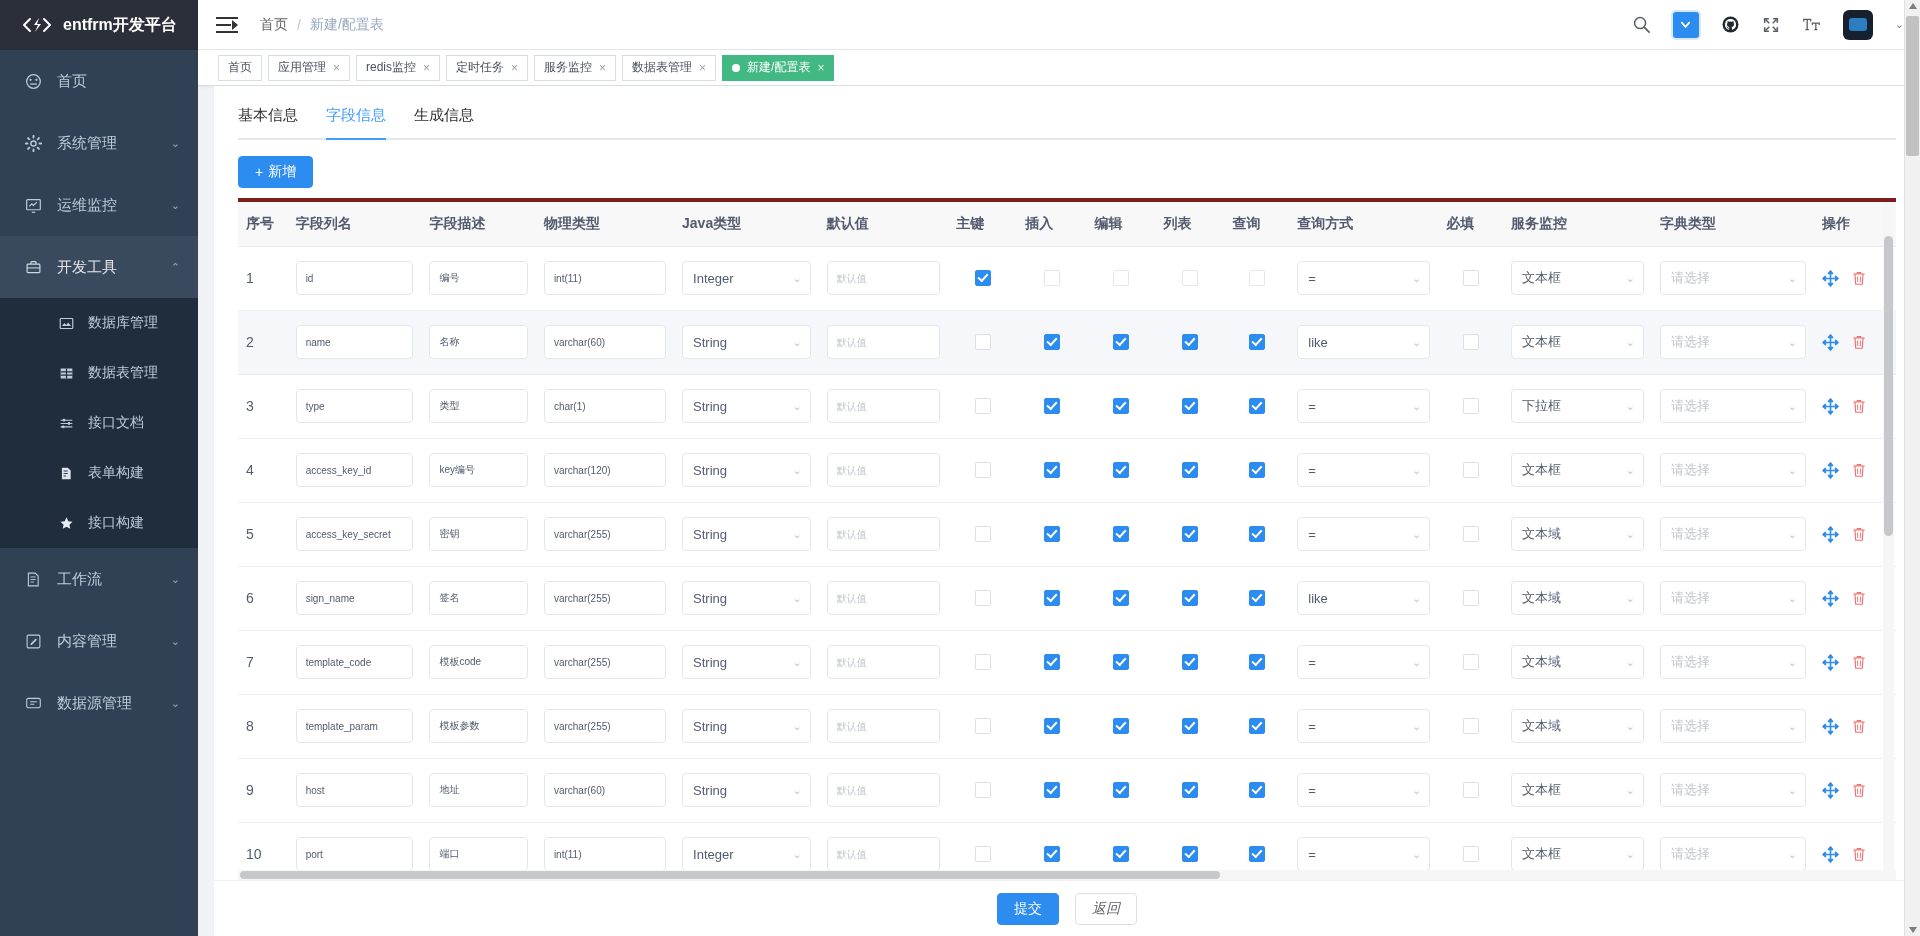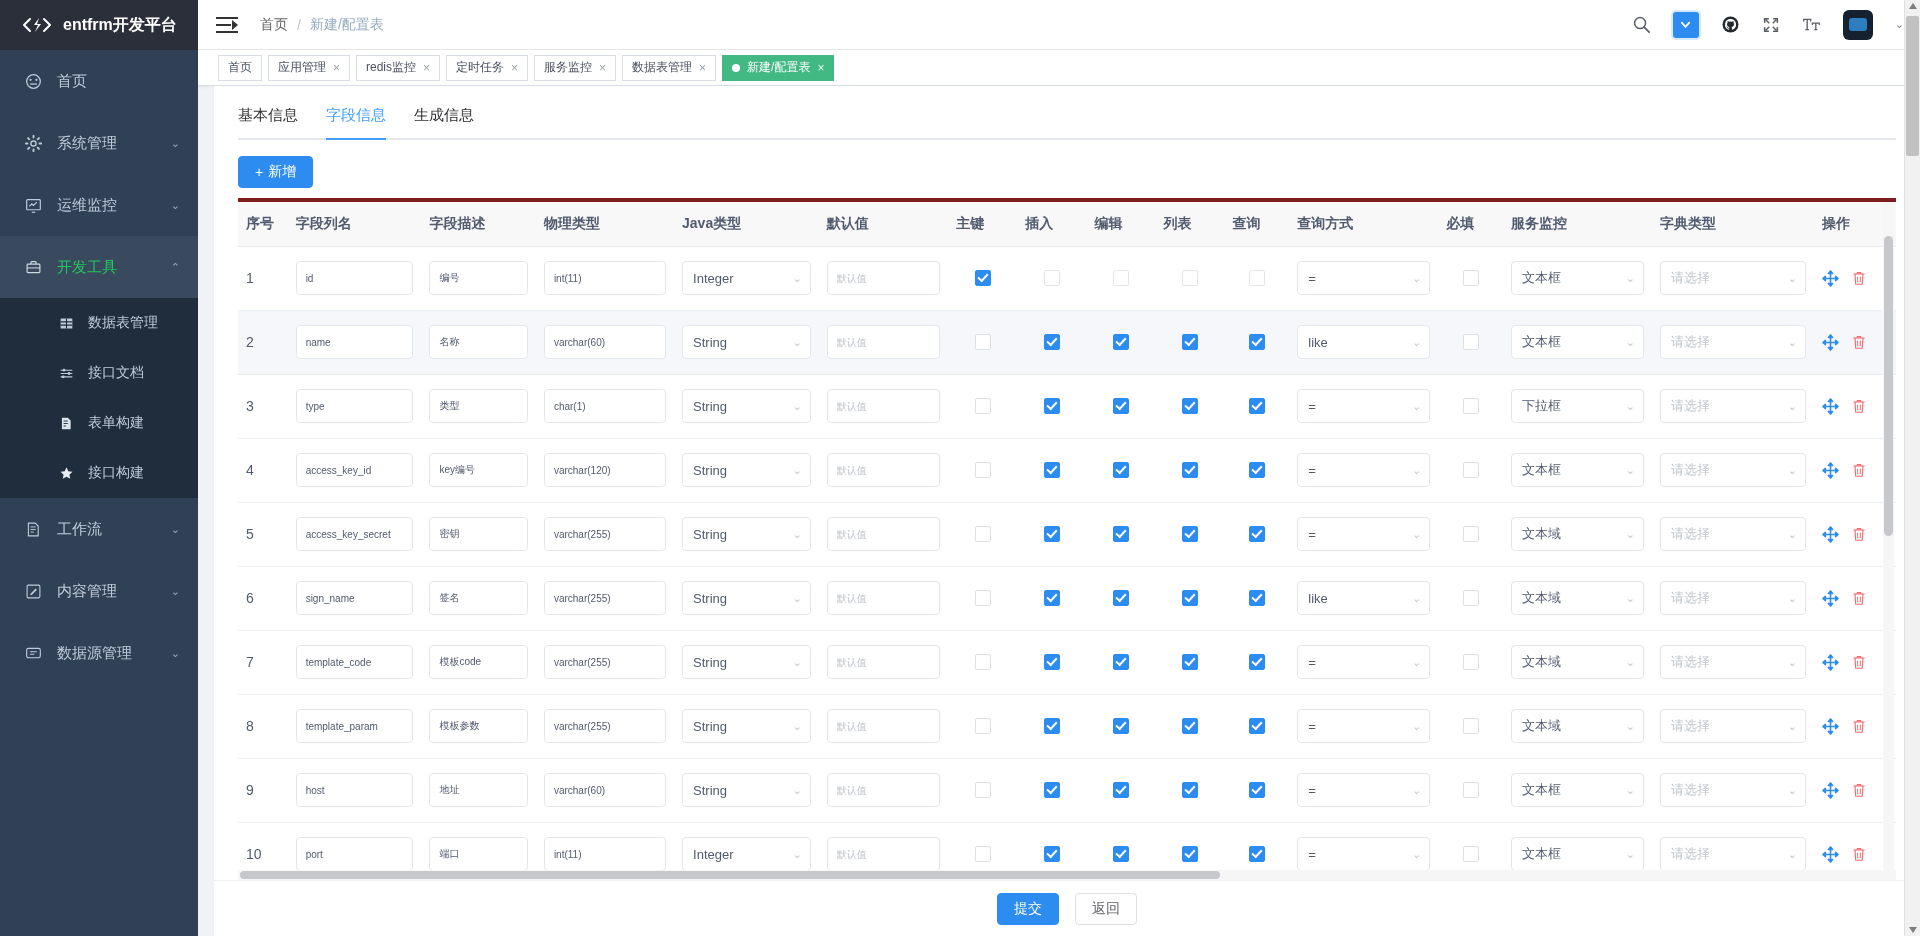--- a/index.html
+++ b/index.html
@@ -38,21 +38,21 @@
   }
   .menu-item .mi-icon {
     width: 22px; display: inline-flex; align-items: center; justify-content: center;
     margin-right: 13px; color: #bfcbd9;
   }
   .menu-item .mi-label { flex: 1; }
   .menu-item .mi-arrow {
     margin-right: 18px; font-size: 11px; color: #9aa7b6;
   }
   .menu-item.open { background: #3a4a5e; color: #fff; }
-  .menu-item.open .mi-label { color: #22c55e; }
+  .menu-item.open .mi-label { color: #e5e5e5; }
   .submenu { background: #1f2d3d; }
   .sub-item {
     height: 50px; display: flex; align-items: center;
     padding-left: 56px; color: #bfcbd9; font-size: 14px; cursor: pointer;
   }
   .sub-item .si-icon {
     width: 20px; display: inline-flex; align-items: center; justify-content: center;
     margin-right: 12px;
   }
 
@@ -123,21 +123,21 @@
     content: ""; position: absolute; left: 0; right: 0; bottom: -2px; height: 2px; background: #409eff;
   }
 
   .toolbar { padding: 16px 24px 10px 24px; }
   .btn {
     display: inline-flex; align-items: center; justify-content: center; gap: 5px;
     height: 32px; padding: 0 16px; border-radius: 4px; font-size: 14px;
     cursor: pointer; border: 1px solid transparent; white-space: nowrap;
   }
   .btn-primary { background: #2d8cf0; color: #fff; border-color: #2d8cf0; }
-  .btn-default { background: #fff; color: #606266; border-color: #dcdfe6; }
+  .btn-default { background: #fff; color: #606266; border-color: #dcdfe6; font-style: italic; }
 
   
   .table-wrap {
     margin: 0 24px; flex: 1; overflow: hidden; position: relative;
     border-top: 4px solid #7f1d1d;
   }
   table { border-collapse: collapse; width: 100%; table-layout: fixed; }
   thead th {
     background: #f8f8f9; color: #515a6e; font-size: 14px; font-weight: bold;
     text-align: left; height: 44px; padding: 0 8px; border-bottom: 1px solid #e8eaec;
@@ -280,20 +280,29 @@
               <rect x="2.5" y="6" width="15" height="10" rx="1" fill="none" stroke="#cfd9e4" stroke-width="1.4"></rect>
               <path d="M7 6 V4 a1 1 0 0 1 1-1 h4 a1 1 0 0 1 1 1 v2" fill="none" stroke="#cfd9e4" stroke-width="1.4"></path>
               <path d="M2.5 10.5 h15" stroke="#cfd9e4" stroke-width="1.2"></path>
             </svg>
         </span>
         <span class="mi-label">开发工具</span>
         <span class="mi-arrow">⌃</span>
       </div>
 
       <div class="submenu">
+        <div class="sub-item">
+          <span class="si-icon">
+            <svg width="15" height="15" viewBox="0 0 18 18">
+                <rect x="1.5" y="3" width="15" height="12" rx="1" fill="none" stroke="#bfcbd9" stroke-width="1.4"></rect>
+                <path d="M3.5 12 l3-3.5 2.2 2.4 2.3-3 3.5 4.1z" fill="#bfcbd9"></path>
+              </svg>
+          </span>
+          <span>数据库管理</span>
+        </div>
         <div class="sub-item">
           <span class="si-icon">
             <svg width="15" height="15" viewBox="0 0 18 18">
                 <rect x="2" y="3" width="14" height="12" fill="#bfcbd9"></rect>
                 <path d="M9 3 v12 M2 7 h14 M2 11 h14" stroke="#1f2d3d" stroke-width="1.4"></path>
               </svg>
           </span>
           <span>数据表管理</span>
         </div>
         <div class="sub-item">

